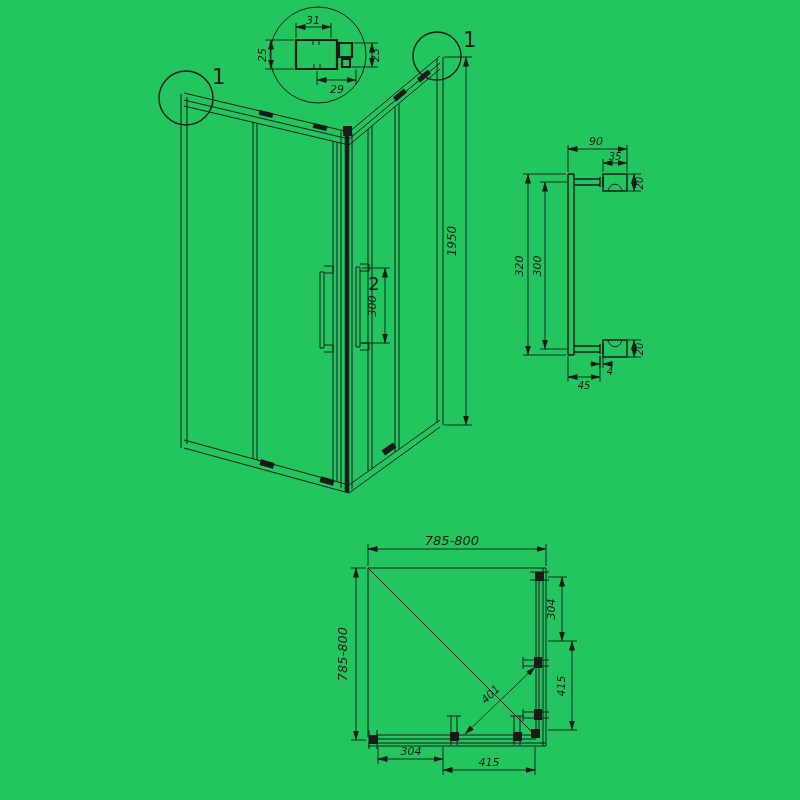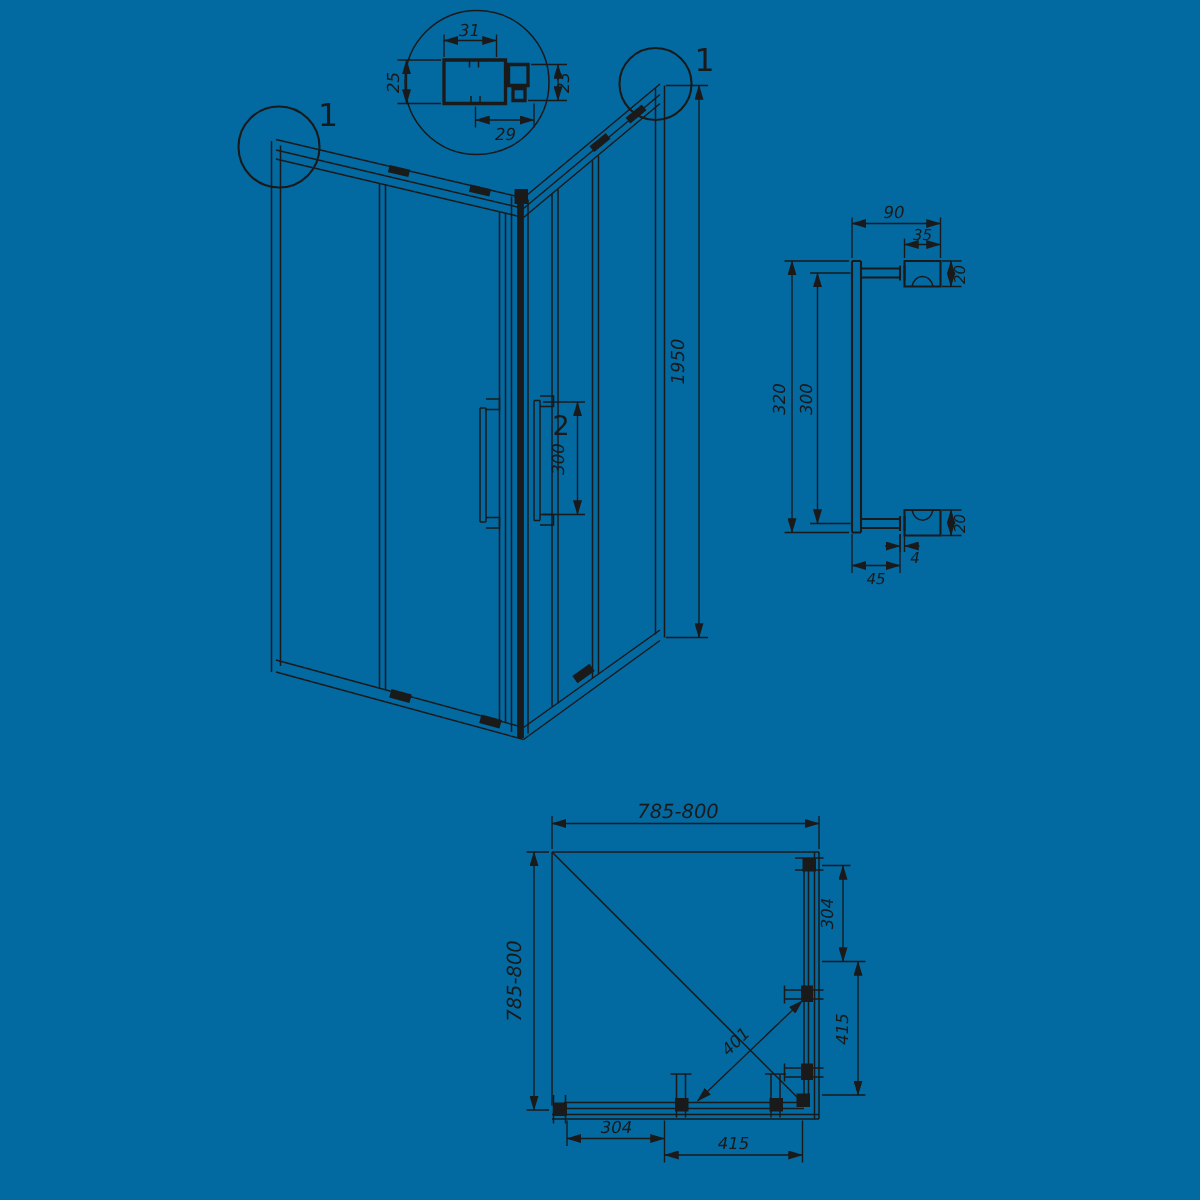--- a/index.html
+++ b/index.html
@@ -1,16 +1,16 @@
 <!DOCTYPE html>
 <html><head>
 <meta charset="utf-8">
 <style>
   html,body{margin:0;padding:0;background:#ffffff;}
-  .canvas{width:800px;height:800px;background:#0369a1;position:relative;overflow:hidden;
+  .canvas{width:800px;height:800px;background:#22c55e;position:relative;overflow:hidden;
           font-family:"DejaVu Sans",sans-serif;}
   svg{display:block;}
   .s1 {stroke:#1a1a1a;stroke-width:1;fill:none;}
   .s13{stroke:#1a1a1a;stroke-width:1.4;fill:none;}
   .s2 {stroke:#1a1a1a;stroke-width:2.2;fill:none;}
   .s5 {stroke:#1a1a1a;stroke-width:4.5;fill:none;}
   .dl {stroke:#1a1a1a;stroke-width:0.9;fill:none;}
   .blk{fill:#1a1a1a;stroke:none;}
   text{fill:#1a1a1a;}
   .dim  {font:italic 11px "DejaVu Sans",sans-serif;}

